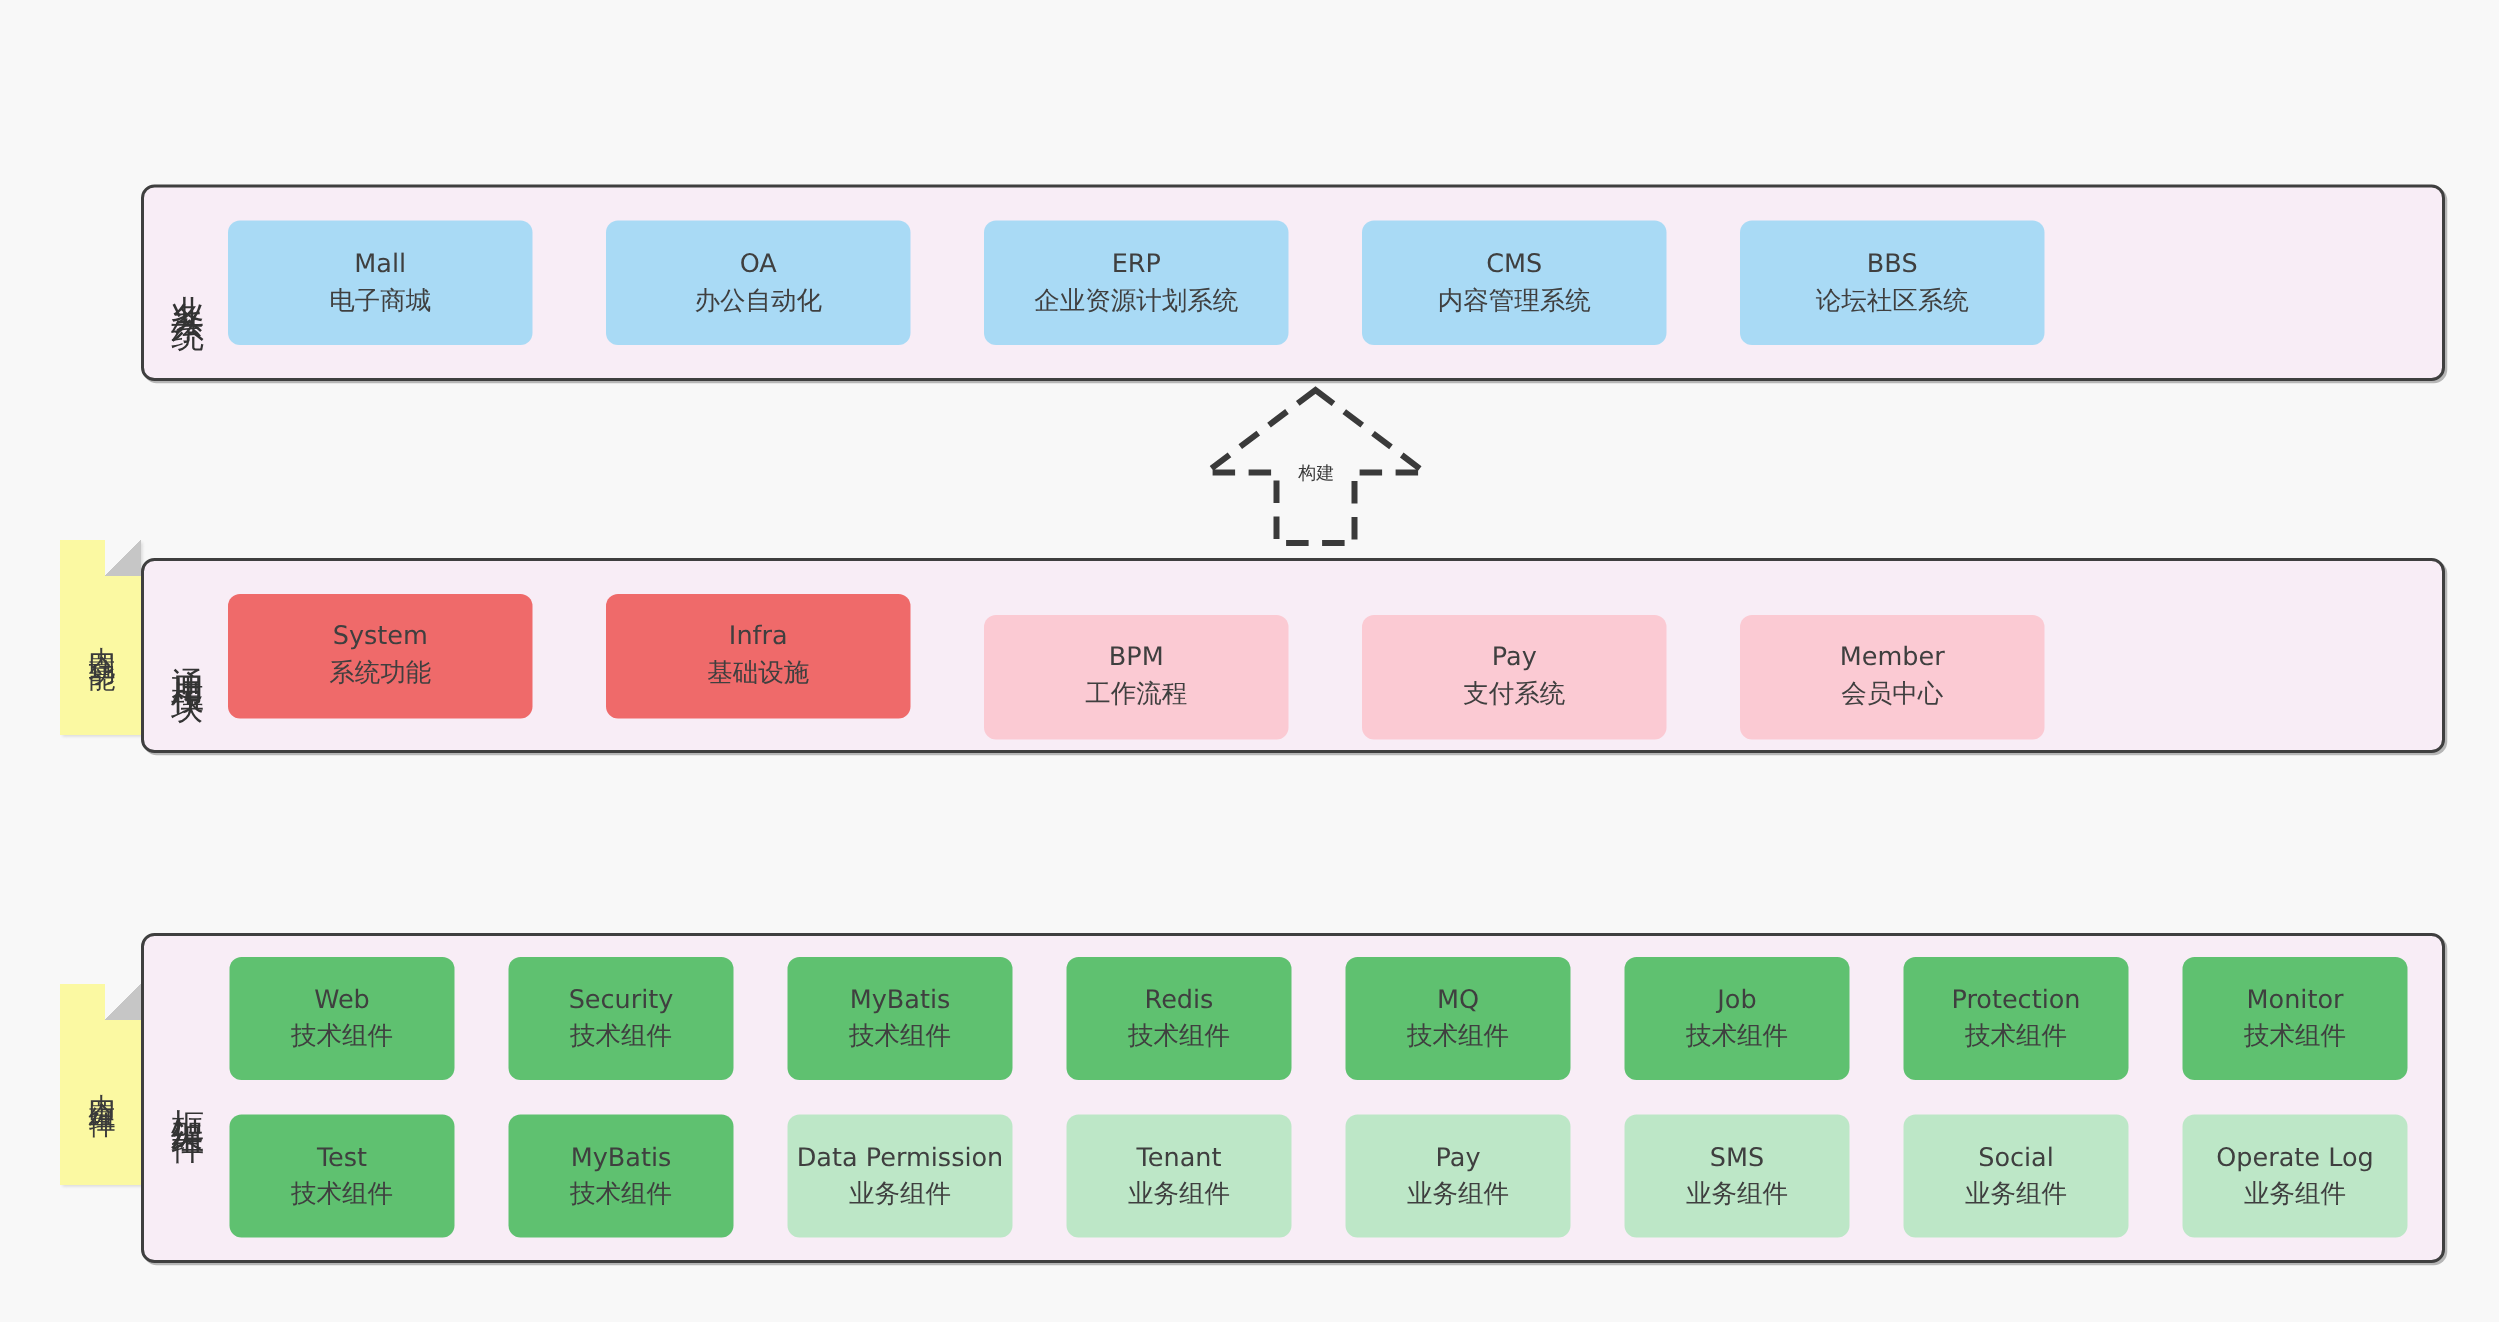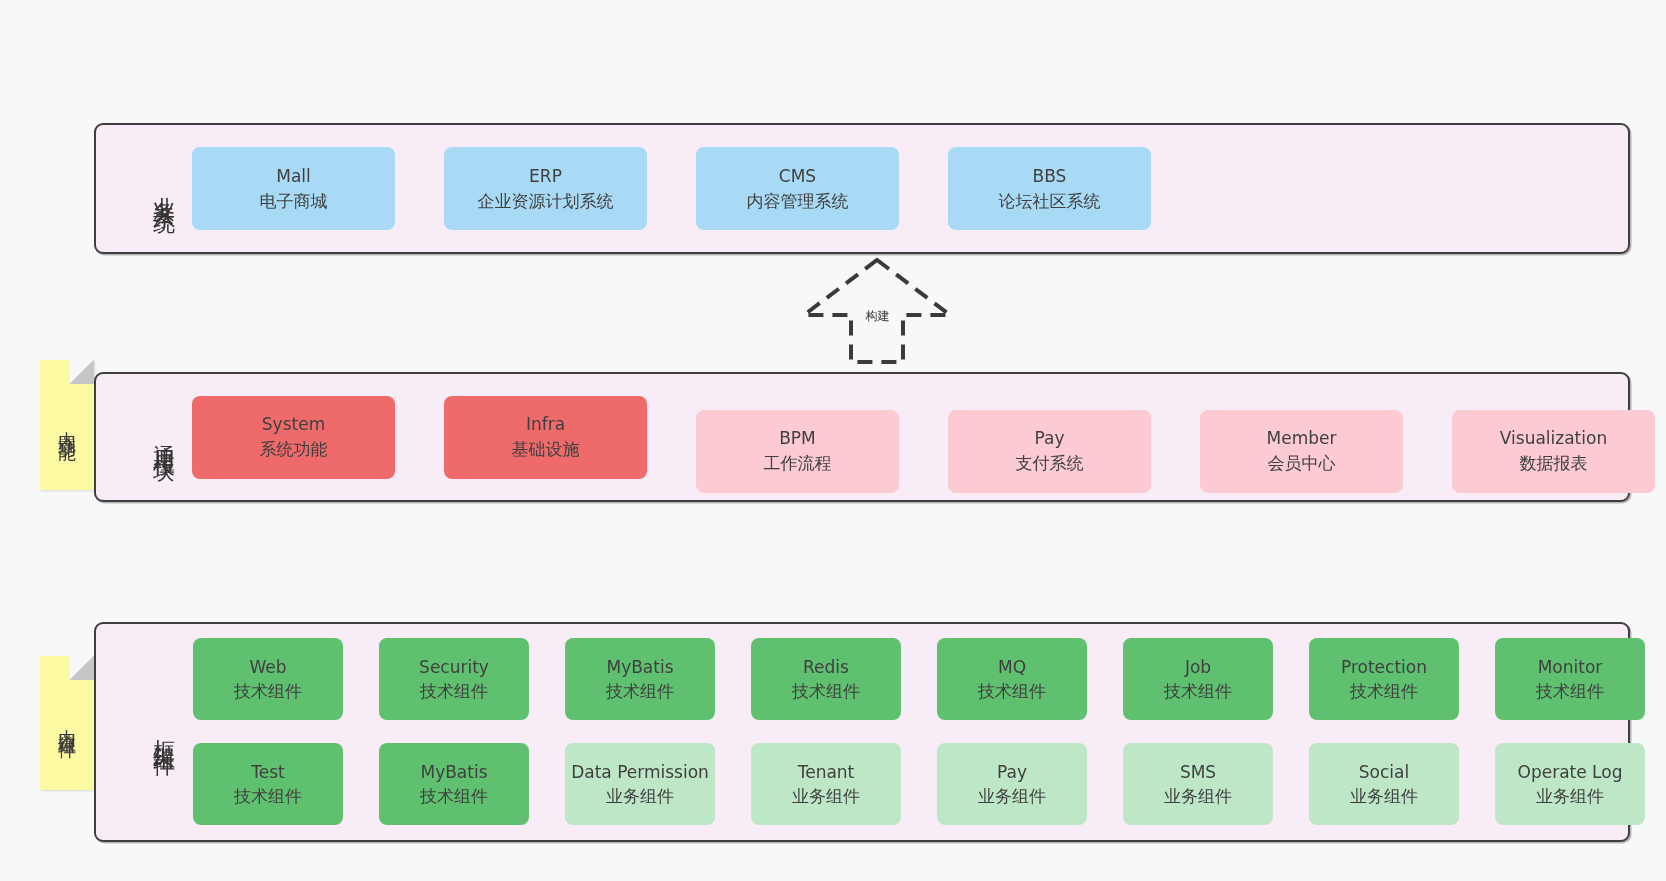--- a/index.html
+++ b/index.html
@@ -10,21 +10,21 @@
     color:var(--text,#3f3f3f);
   }
   
   .panel{
     position:absolute;left:94px;width:1536px;z-index:1;
     background:var(--panel-bg,#f8edf6);
     border:2px solid var(--panel-border,#3f3f3f);
     border-radius:9px;
     box-shadow:1.5px 1.5px 0 rgba(60,60,60,.35);
     box-sizing:border-box;
-    display:flex;align-items:center;padding-left:40px;
+    display:flex;align-items:center;
   }
   .panel-top{top:123px;height:131px;}
   .panel-mid{top:372px;height:130px;}
   .panel-bot{top:622px;height:220px;}
   .vlabel{
     flex:0 0 56px;display:flex;align-items:center;justify-content:center;
     writing-mode:vertical-lr;text-orientation:upright;
     font-size:22px;letter-spacing:5px;color:#333;line-height:1;
   }
   .boxes{flex:1;display:flex;align-items:center;gap:49px;}
@@ -97,20 +97,24 @@
   </div>
 
   <section class="panel panel-top">
     <div class="vlabel">业务系统</div>
     <div class="boxes">
         <div class="box blue">
           <div>Mall</div>
           <div>电子商城</div>
         </div>
         <div class="box blue">
+          <div>OA</div>
+          <div>办公自动化</div>
+        </div>
+        <div class="box blue">
           <div>ERP</div>
           <div>企业资源计划系统</div>
         </div>
         <div class="box blue">
           <div>CMS</div>
           <div>内容管理系统</div>
         </div>
         <div class="box blue">
           <div>BBS</div>
           <div>论坛社区系统</div>
@@ -134,24 +138,20 @@
           <div>工作流程</div>
         </div>
         <div class="box pink">
           <div>Pay</div>
           <div>支付系统</div>
         </div>
         <div class="box pink">
           <div>Member</div>
           <div>会员中心</div>
         </div>
-        <div class="box pink">
-          <div>Visualization</div>
-          <div>数据报表</div>
-        </div>
       </div>
   </section>
 
   <section class="panel panel-bot">
     <div class="vlabel">框架组件</div>
     <div class="boxes-wrap">
       <div class="boxes">
           <div class="box green">
             <div>Web</div>
             <div>技术组件</div>

